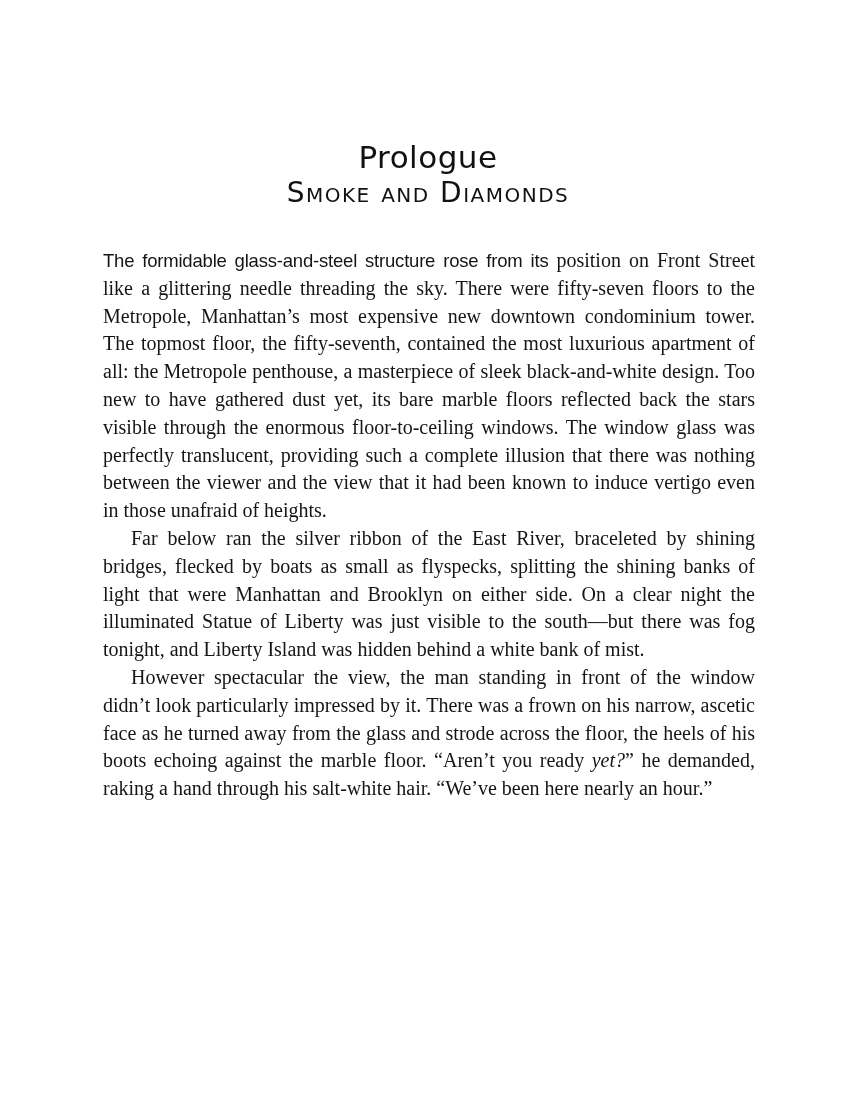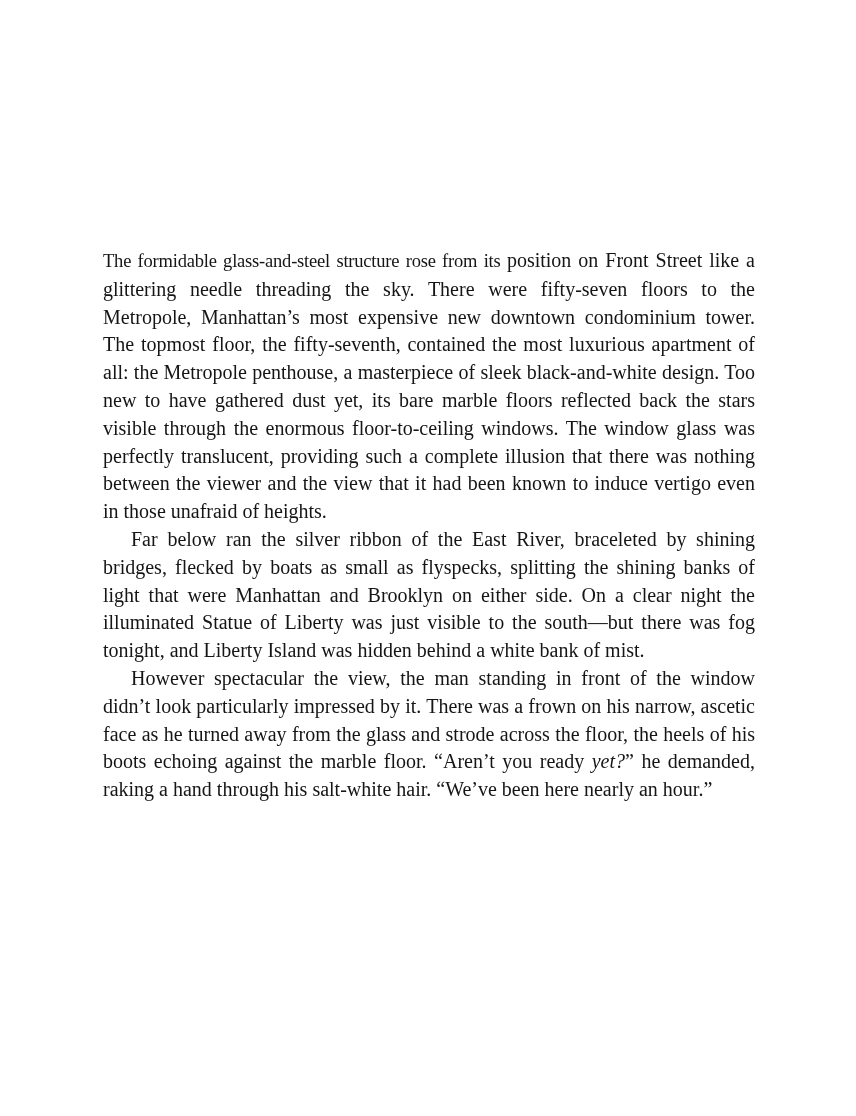--- a/index.html
+++ b/index.html
@@ -48,30 +48,34 @@
     text-justify: inter-word;
   }
   .body-text p {
     margin: 0;
     padding: 0;
   }
   .body-text p.indent {
     text-indent: 28px;
   }
   .lede {
-    font-family: Liberation Serif, serif;
+    font-family: Liberation Sans, sans-serif;
     font-size: 18.5px;
     letter-spacing: -0.2px;
   }
   em {
     font-style: italic;
   }
 </style>
 </head>
 <body>
 
 <div class="page">
+  <div class="chapter-head">
+    <div class="chapter-title">Prologue</div>
+    <div class="chapter-subtitle">Smoke and Diamonds</div>
+  </div>
   <div class="body-text" id="body-text">
       <p class=""><span class="lede">The formidable glass-and-steel structure rose from its </span><span>position on Front Street like a glittering needle threading the sky. There were fifty-seven floors to the Metropole, Manhattan’s most expensive new downtown condominium tower. The topmost floor, the fifty-seventh, contained the most luxurious apartment of all: the Metropole penthouse, a masterpiece of sleek black-and-white design. Too new to have gathered dust yet, its bare marble floors reflected back the stars visible through the enormous floor-to-ceiling windows. The window glass was perfectly translucent, providing such a complete illusion that there was nothing between the viewer and the view that it had been known to induce vertigo even in those unafraid of heights.</span></p>
       <p class="indent"><span>Far below ran the silver ribbon of the East River, braceleted by shining bridges, flecked by boats as small as flyspecks, splitting the shining banks of light that were Manhattan and Brooklyn on either side. On a clear night the illuminated Statue of Liberty was just visible to the south—but there was fog tonight, and Liberty Island was hidden behind a white bank of mist.</span></p>
       <p class="indent"><span>However spectacular the view, the man standing in front of the window didn’t look particularly impressed by it. There was a frown on his narrow, ascetic face as he turned away from the glass and strode across the floor, the heels of his boots echoing against the marble floor. “Aren’t you ready </span><em>yet?</em><span>” he demanded, raking a hand through his salt-white hair. “We’ve been here nearly an hour.”</span></p>
     </div>
 </div>
 
 </body></html>

